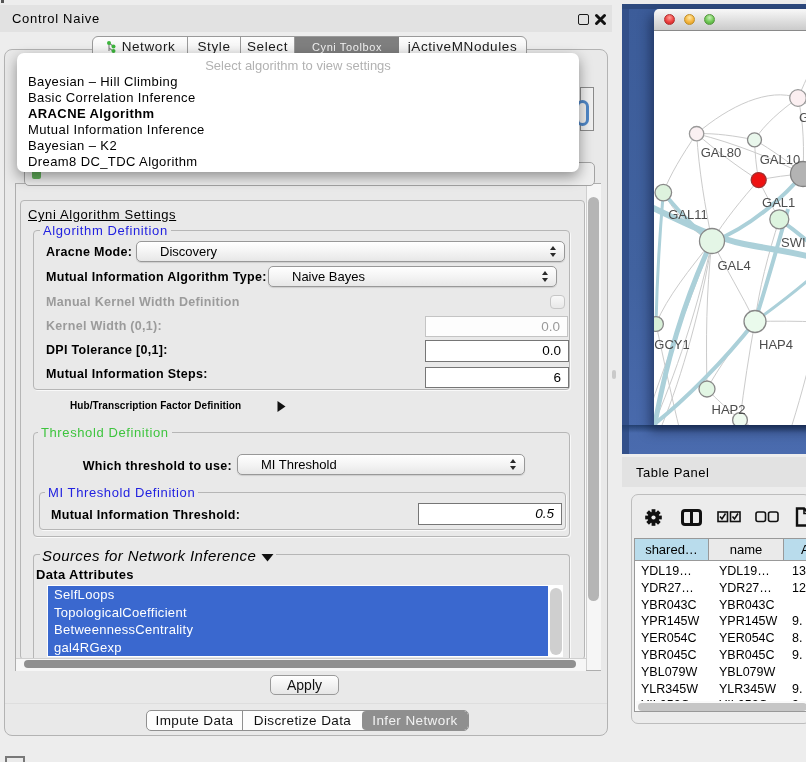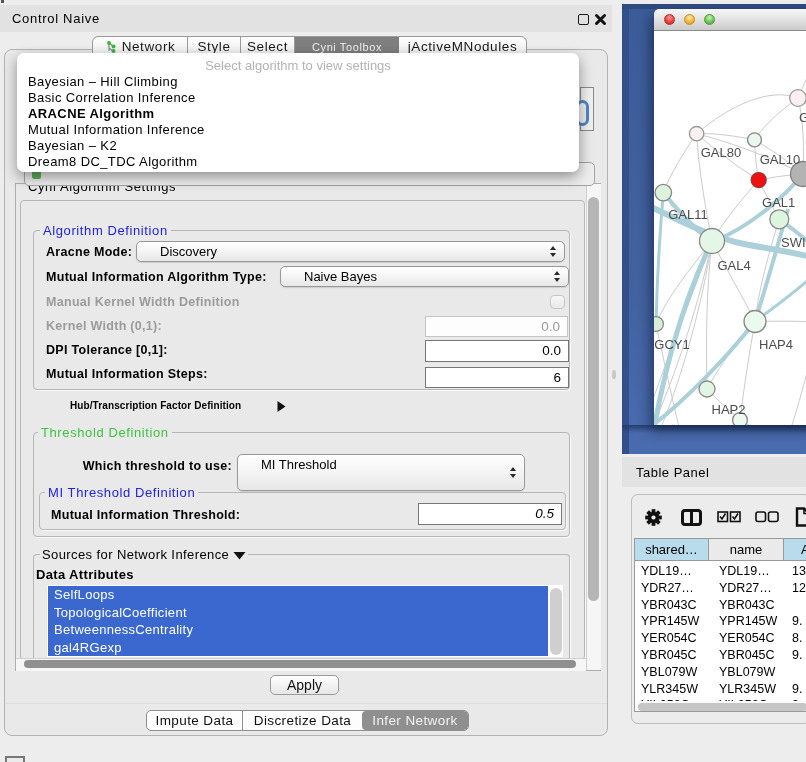--- a/index.html
+++ b/index.html
@@ -38,55 +38,55 @@
     Network</div>
   <div style="width:53px;border-right:1px solid #9a9a9a;display:flex;align-items:center;justify-content:center;font-size:13.5px;color:#1a1a1a;">Style</div>
   <div style="width:54px;border-right:1px solid #9a9a9a;display:flex;align-items:center;justify-content:center;font-size:13.5px;color:#1a1a1a;">Select</div>
   <div style="width:104px;background:#7f7f7f;display:flex;align-items:center;justify-content:center;font-size:11px;color:#f2f2f2;">Cyni Toolbox</div>
   <div style="flex:1;display:flex;align-items:center;justify-content:center;font-size:13.5px;color:#1a1a1a;">jActiveMNodules</div>
 </div>
 
 <div class="abs" style="left:15px;top:183px;width:586px;height:488px;border:1px solid #aeaeae;background:#e9e9e9;"></div>
 
 <div class="grp" style="left:20px;top:200px;width:565px;height:460px;"></div>
-<div class="gt" style="left:25px;top:179px;">Cyni Algorithm Settings</div>
+<div class="gt" style="left:25px;top:207px;text-decoration:underline;">Cyni Algorithm Settings</div>
 
 <div class="grp" style="left:33px;top:230px;width:537px;height:160px;"></div>
 <div class="gt" style="left:40px;top:223px;color:#2222e0;">Algorithm Definition</div>
 
 <div class="lbl" style="left:46px;top:245px;">Aracne Mode:</div>
 <div class="combo" style="left:136px;top:241px;width:429px;height:21px;">Discovery<span class="updn"></span></div>
 <div class="lbl" style="left:46px;top:270px;">Mutual Information Algorithm Type:</div>
-<div class="combo" style="left:280px;top:266px;width:289px;height:21px;">Naive Bayes<span class="updn"></span></div>
+<div class="combo" style="left:268px;top:266px;width:289px;height:21px;">Naive Bayes<span class="updn"></span></div>
 <div class="lbl glbl" style="left:46px;top:295px;">Manual Kernel Width Definition</div>
 <div class="abs" style="left:550px;top:295px;width:15px;height:14px;border:1px solid #c6c6c6;border-radius:4px;background:linear-gradient(#f8f8f8,#e8e8e8);"></div>
 <div class="lbl glbl" style="left:46px;top:319px;">Kernel Width (0,1):</div>
 <div class="tf tfd" style="left:425px;top:316px;width:143px;height:21px;">0.0</div>
 <div class="lbl" style="left:46px;top:343px;">DPI Tolerance [0,1]:</div>
 <div class="tf" style="left:425px;top:340px;width:144px;height:22px;">0.0</div>
 <div class="lbl" style="left:46px;top:367px;">Mutual Information Steps:</div>
 <div class="tf" style="left:425px;top:367px;width:144px;height:21px;">6</div>
 
 <div class="lbl" style="left:46px;top:400px;font-size:10px;letter-spacing:0.1px;margin-left:24px;">Hub/Transcription Factor Definition</div>
 <svg class="abs" style="left:276px;top:400px;" width="11" height="13" viewBox="0 0 11 13">
     <path d="M1.5 1 L9.5 6.5 L1.5 12 Z" fill="#111"></path>
   </svg>
 
 <div class="grp" style="left:33px;top:432px;width:537px;height:105px;"></div>
 <div class="gt" style="left:38px;top:425px;color:#3ec43e;">Threshold Definition</div>
 <div class="lbl" style="right:574px;top:459px;">Which threshold to use:</div>
-<div class="combo" style="left:237px;top:454px;width:288px;height:37px;">MI Threshold<span class="updn"></span></div>
+<div class="combo" style="left:237px;top:454px;width:288px;height:21px;">MI Threshold<span class="updn"></span></div>
 
 <div class="grp" style="left:39px;top:492px;width:527px;height:38px;"></div>
 <div class="gt" style="left:45px;top:485px;color:#2222e0;">MI Threshold Definition</div>
 <div class="lbl" style="left:51px;top:508px;">Mutual Information Threshold:</div>
 <div class="tf" style="left:418px;top:503px;width:144px;height:22px;font-style:italic;">0.5</div>
 
 <div class="grp" style="left:33px;top:554px;width:537px;height:110px;border-bottom:none;"></div>
-<div class="gt" style="left:40px;top:547px;font-size:13px;letter-spacing:0.4px;padding:0 2px;">Sources for Network Inference <svg width="13" height="9" viewBox="0 0 13 9" style="vertical-align:-1px;">
+<div class="gt" style="left:40px;top:547px;font-size:15px;letter-spacing:0.4px;padding:0 2px;font-style:italic;">Sources for Network Inference <svg width="13" height="9" viewBox="0 0 13 9" style="vertical-align:-1px;">
       <path d="M0.5 1 L12.5 1 L6.5 8.5 Z" fill="#111"></path>
     </svg></div>
 <div class="lbl" style="left:36px;top:567px;font-size:13px;letter-spacing:0.35px;">Data Attributes</div>
 <div class="abs" style="left:47px;top:585px;width:516px;height:72px;background:#fff;"></div>
 <div class="abs" style="left:48px;top:586px;width:500px;height:70px;background:#3a68cf;color:#fff;font-size:13px;letter-spacing:0.3px;line-height:17.5px;padding-left:6px;">SelfLoops<br>TopologicalCoefficient<br>BetweennessCentrality<br>gal4RGexp</div>
 <div class="abs" style="left:550px;top:588px;width:12px;height:67px;background:#cfcfcf;border-radius:6px;"></div>
 
 <div class="abs" style="left:586px;top:184px;width:15px;height:486px;background:#f6f6f6;border-left:1px solid #cfcfcf;"></div>
 <div class="abs" style="left:588px;top:197px;width:11px;height:404px;background:#b5b5b5;border-radius:6px;"></div>
 <div class="abs" style="left:16px;top:658px;width:570px;height:13px;background:#f6f6f6;border-top:1px solid #cfcfcf;"></div>

